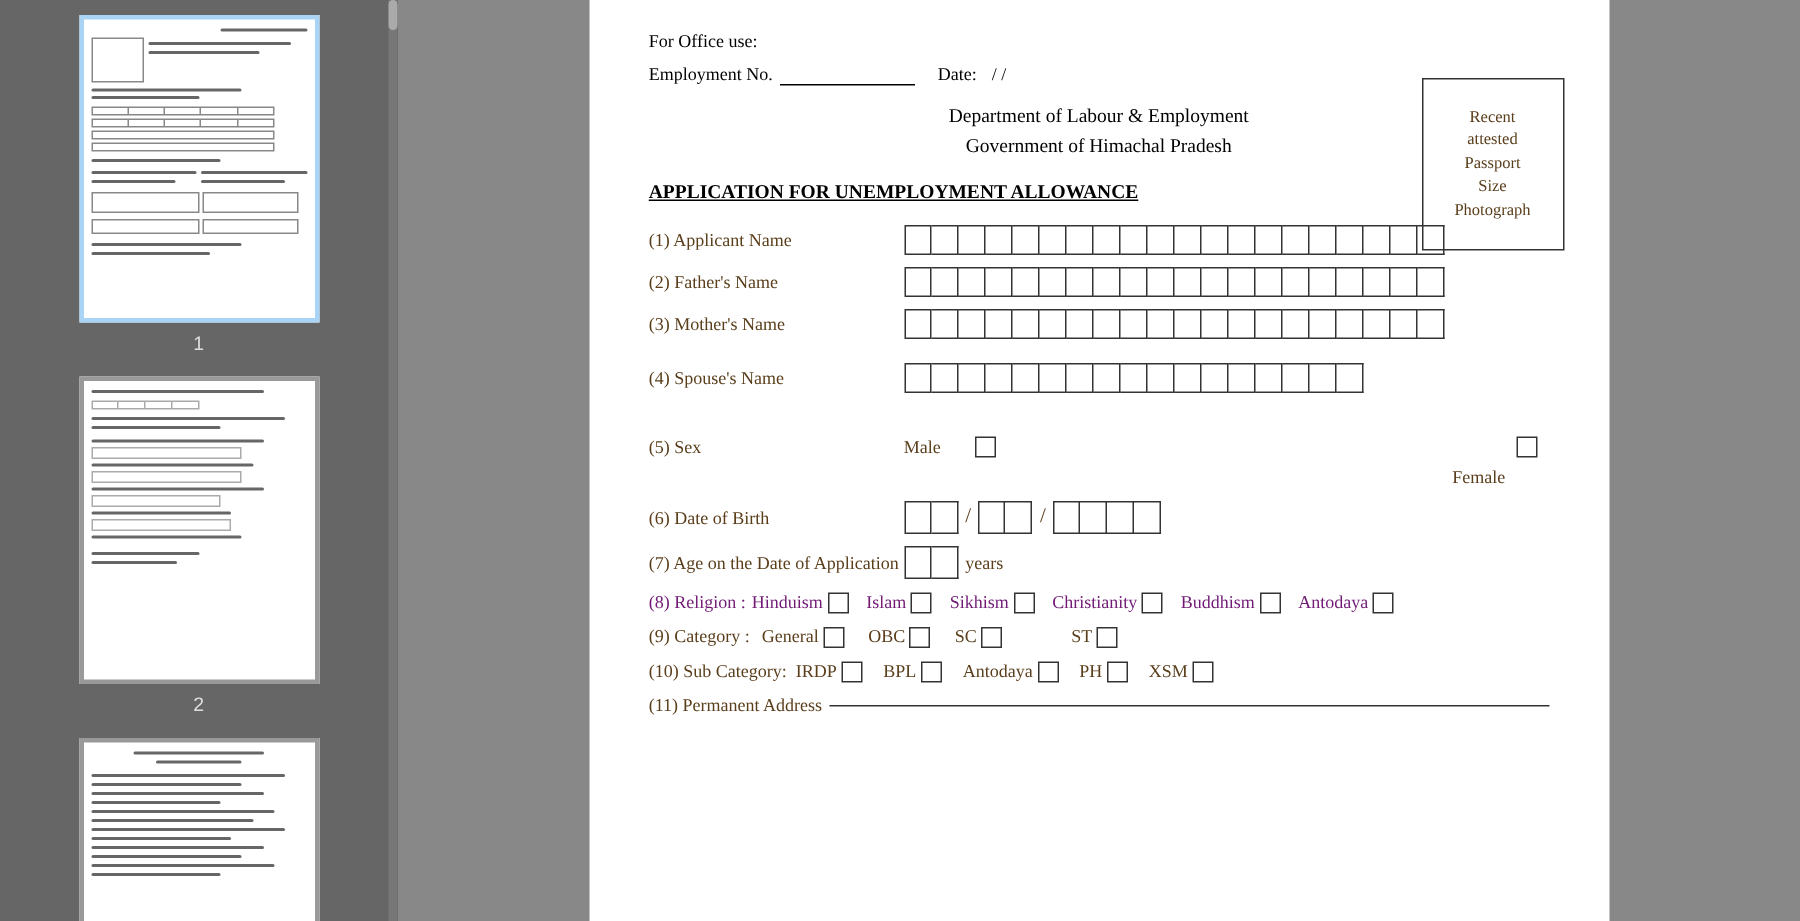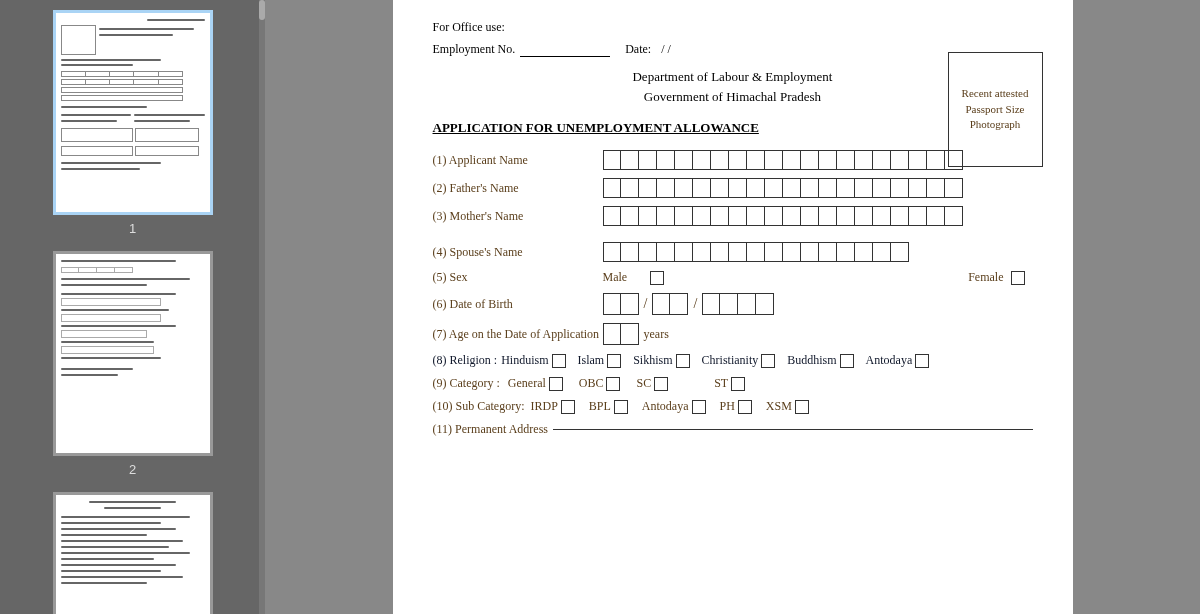--- a/index.html
+++ b/index.html
@@ -118,21 +118,21 @@
       border: 1px solid #333;
       width: 95px;
       height: 115px;
       display: flex;
       align-items: center;
       justify-content: center;
       text-align: center;
       font-size: 11px;
       line-height: 1.4;
       color: #5a3e1b;
-      padding: 5px;
+      padding: 21px;
       margin-left: 16px;
     }
 
     .application-heading {
       font-size: 13px;
       font-weight: bold;
       text-decoration: underline;
       margin-bottom: 14px;
       color: #000;
     }
@@ -218,21 +218,21 @@
     .age-char:first-child {
       border-left: 1px solid #333;
     }
 
     .religion-row {
       display: flex;
       align-items: center;
       flex-wrap: wrap;
       gap: 4px;
       font-size: 12px;
-      color: #0f172a;
+      color: #701a75;
       margin-bottom: 8px;
     }
 
     .religion-item {
       display: flex;
       align-items: center;
     }
 
     .category-row {
       display: flex;
@@ -545,21 +545,21 @@
           <div class="char-box"></div>
           <div class="char-box"></div>
       </div>
     </div>
 
     <div class="form-row">
       <span class="form-label">(5) Sex</span>
       <span style="margin-right:20px;text-align:right;">Male</span>
       <span class="checkbox-small"></span>
       <span style="flex:1;"></span>
-      <span style="margin-right:4px;">Female</span>
+      <span style="margin-right:4px;margin-top:41px;">Female</span>
       <span class="checkbox-small"></span>
     </div>
 
     <div class="form-row">
       <span class="form-label">(6)  Date of Birth</span>
       <div class="dob-section">
         <div class="dob-box">
           <div class="dob-char"></div>
           <div class="dob-char"></div>
         </div>

